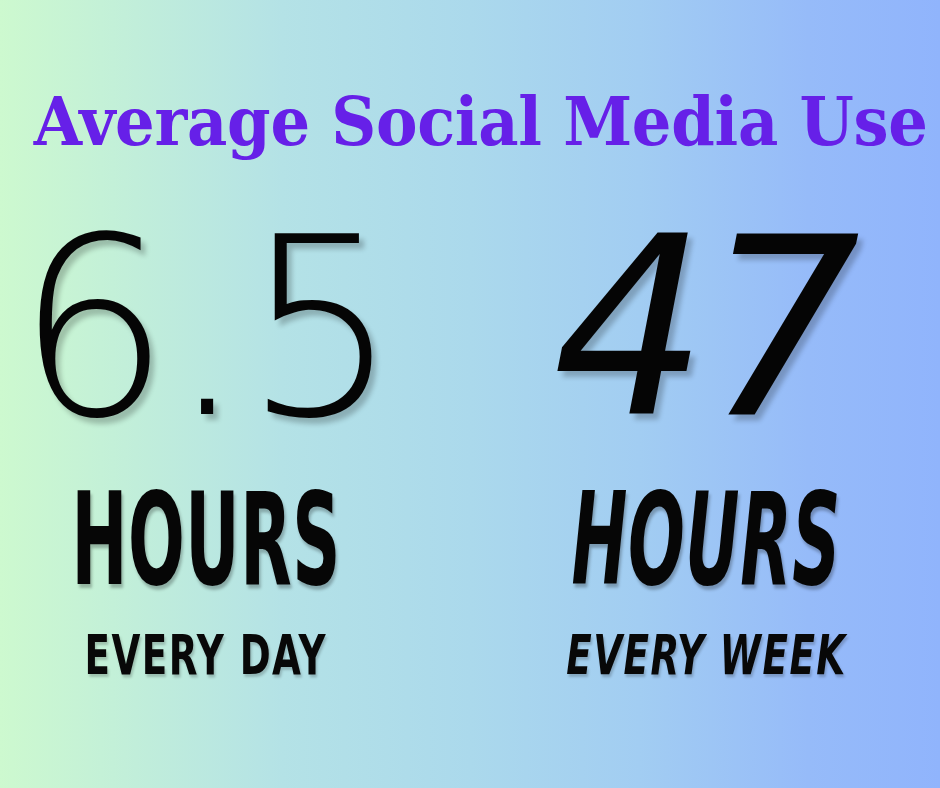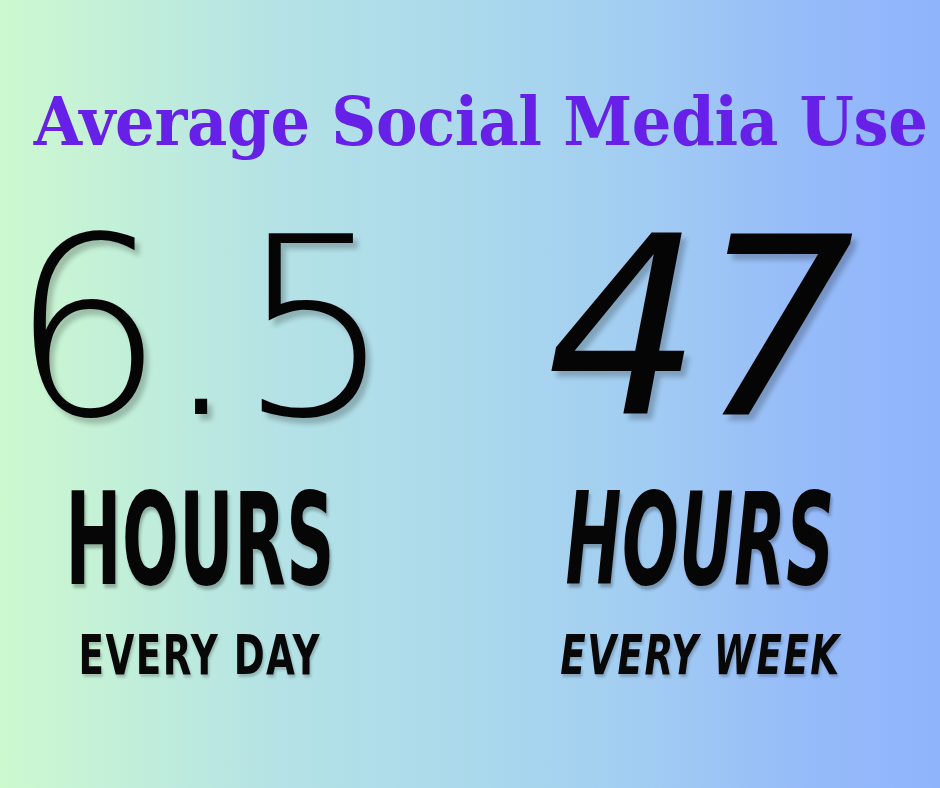--- a/index.html
+++ b/index.html
@@ -68,21 +68,21 @@
   }
 
   .stat {
     box-sizing: border-box;
     display: flex;
     flex-direction: column;
     align-items: center;
     text-align: center;
   }
 
-  .stat-left  { width: 400px; margin-left: 0px; }
+  .stat-left  { width: 400px; margin-left: 6px; }
   .stat-right { width: 400px; margin-left: 100px; font-style: italic; }
 
   
   .stat-value {
     font-family: "DejaVu Sans", "Liberation Sans", sans-serif;
     font-weight: 200;
     font-size: 248px;
     line-height: 0.78;
     letter-spacing: -2px;
     color: #050505;

